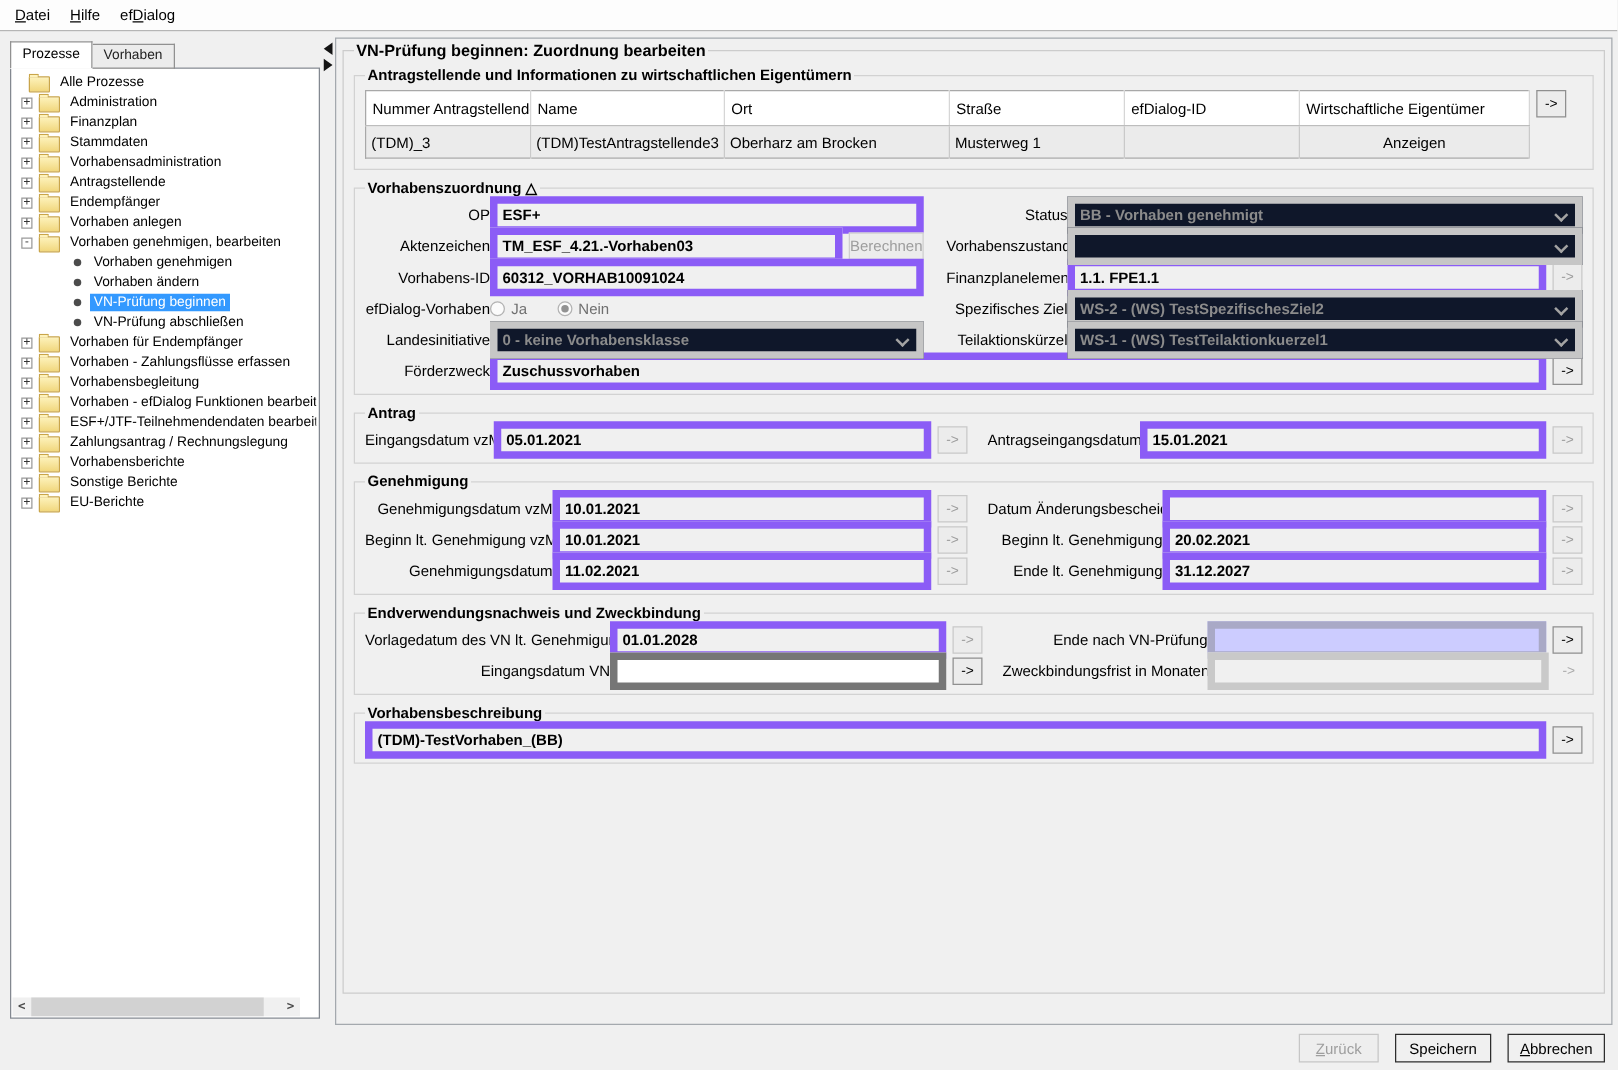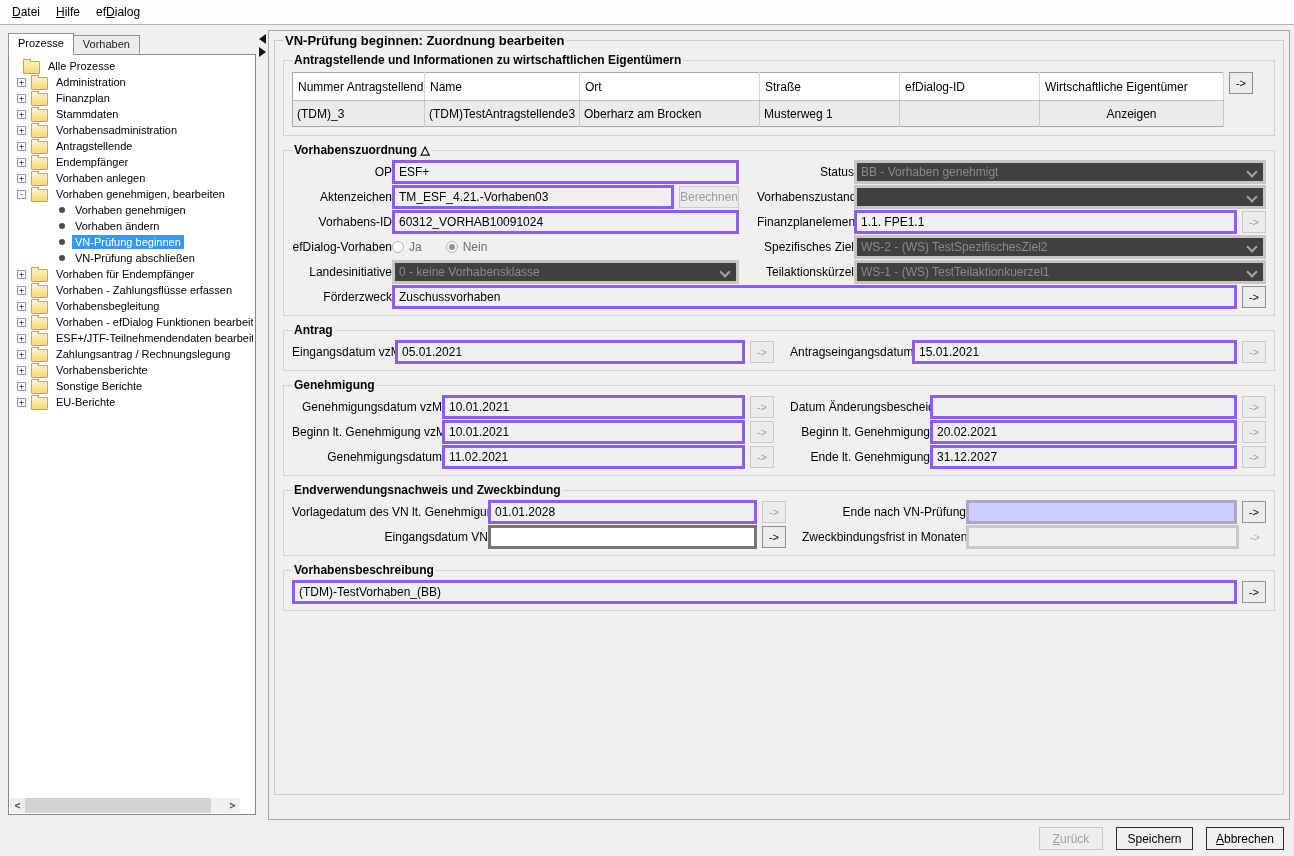--- a/index.html
+++ b/index.html
@@ -64,26 +64,26 @@
     padding:2px 5px;border-right:1px solid #d6d6d6;border-bottom:1px solid #bdbdbd;
     overflow:hidden;white-space:nowrap;}
   table.apptab td{background:#ebebeb;height:21px;padding:2px 4px;border-right:1px solid #c9c9c9;
     overflow:hidden;white-space:nowrap;}
   td.centercell{text-align:center;}
 
   
   .cols{display:flex;}
   .frow{display:flex;align-items:center;margin-bottom:5px;height:20px;}
   .flabel{flex:none;font-size:12px;white-space:nowrap;overflow:hidden;text-align:right;}
-  .ffield{flex:1;height:18px;line-height:18px;box-sizing:content-box;border:3px solid #8b5cf6;
-    background:#f0f0f0;padding:0 4px;font-size:12px;white-space:nowrap;overflow:hidden;}
+  .ffield{flex:1;height:18px;line-height:18px;box-sizing:content-box;border:6px solid #8b5cf6;
+    background:#f0f0f0;padding:0 4px;font-size:12px;white-space:nowrap;overflow:hidden;font-weight:bold;}
   .ffield.white{background:#ffffff;border-color:#767676;}
   .ffield.hl{background:#ccccff;border-color:#a9a9c6;}
   .ffield.disab{border-color:#c9c9c9;color:#8a8a8a;}
-  .ddown{position:relative;color:#8b8b8b;border-color:#c6c6c6;background:#404040;padding-right:22px;}
+  .ddown{position:relative;color:#8b8b8b;border-color:#c6c6c6;background:#0f172a;padding-right:22px;}
   .chev{position:absolute;right:7px;top:5px;width:6px;height:6px;border-right:2px solid #a3a3a3;
     border-bottom:2px solid #a3a3a3;transform:rotate(45deg);}
   .abtn{flex:none;width:22px;height:20px;margin-left:5px;display:flex;align-items:center;
     justify-content:center;font-size:11px;background:#ececec;border:1px solid #8f8f8f;cursor:default;}
   .abtn.dis{border-color:#c9c9c9;color:#9c9c9c;}
   .abtn.flat{border:none;background:transparent;color:#ababab;}
   .btn-berechnen{flex:none;width:58px;height:20px;margin-left:5px;display:flex;align-items:center;
     justify-content:center;font-size:12px;background:#ececec;border:1px solid #cfcfcf;color:#9d9d9d;}
 
   

